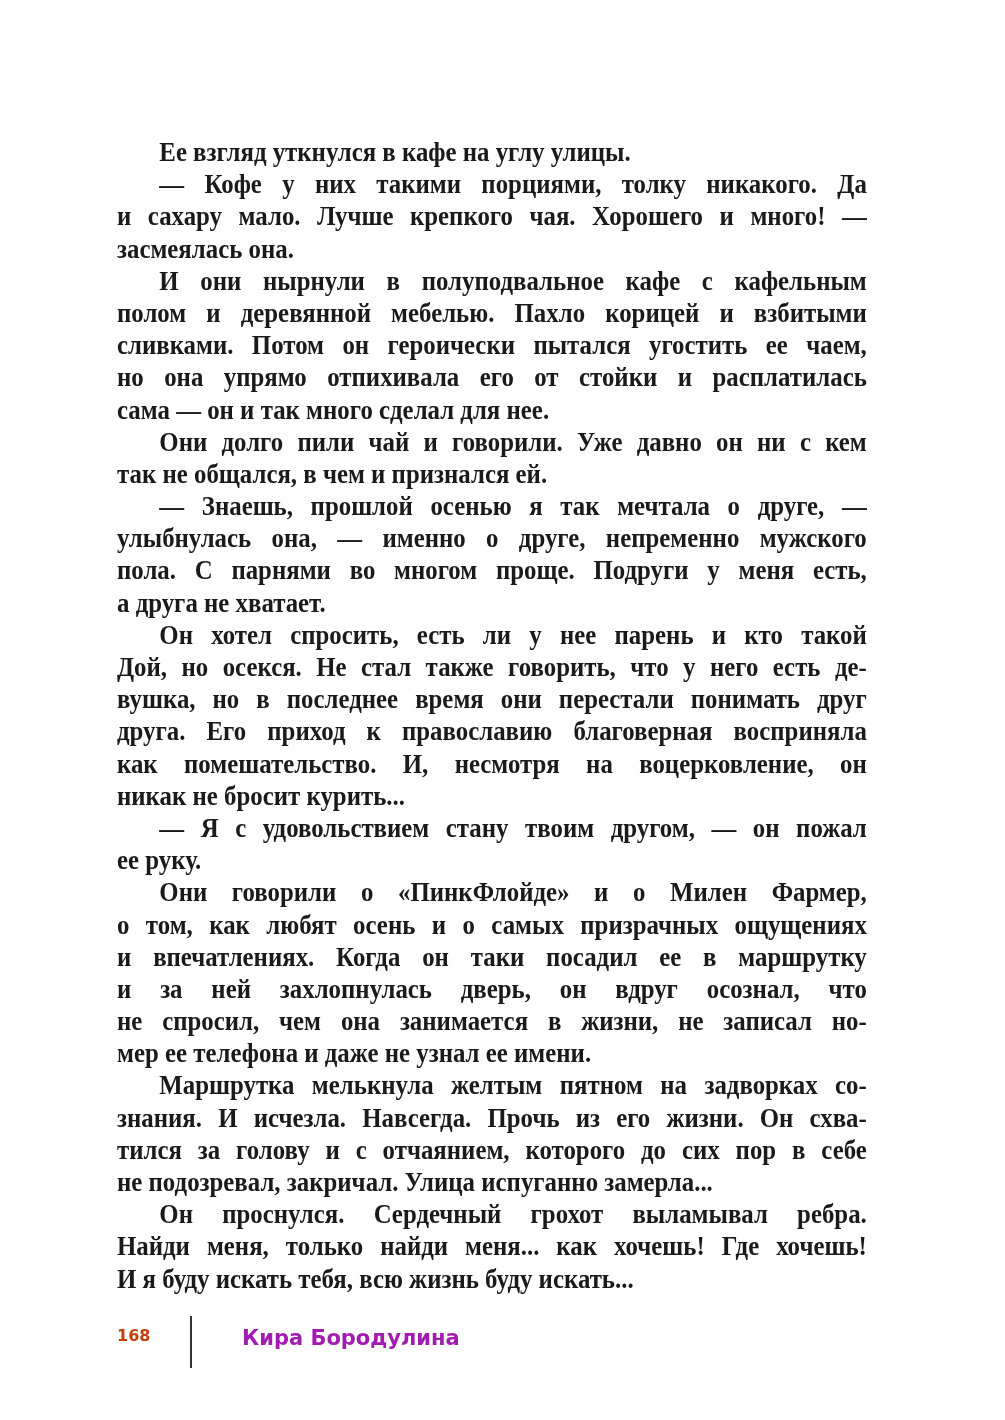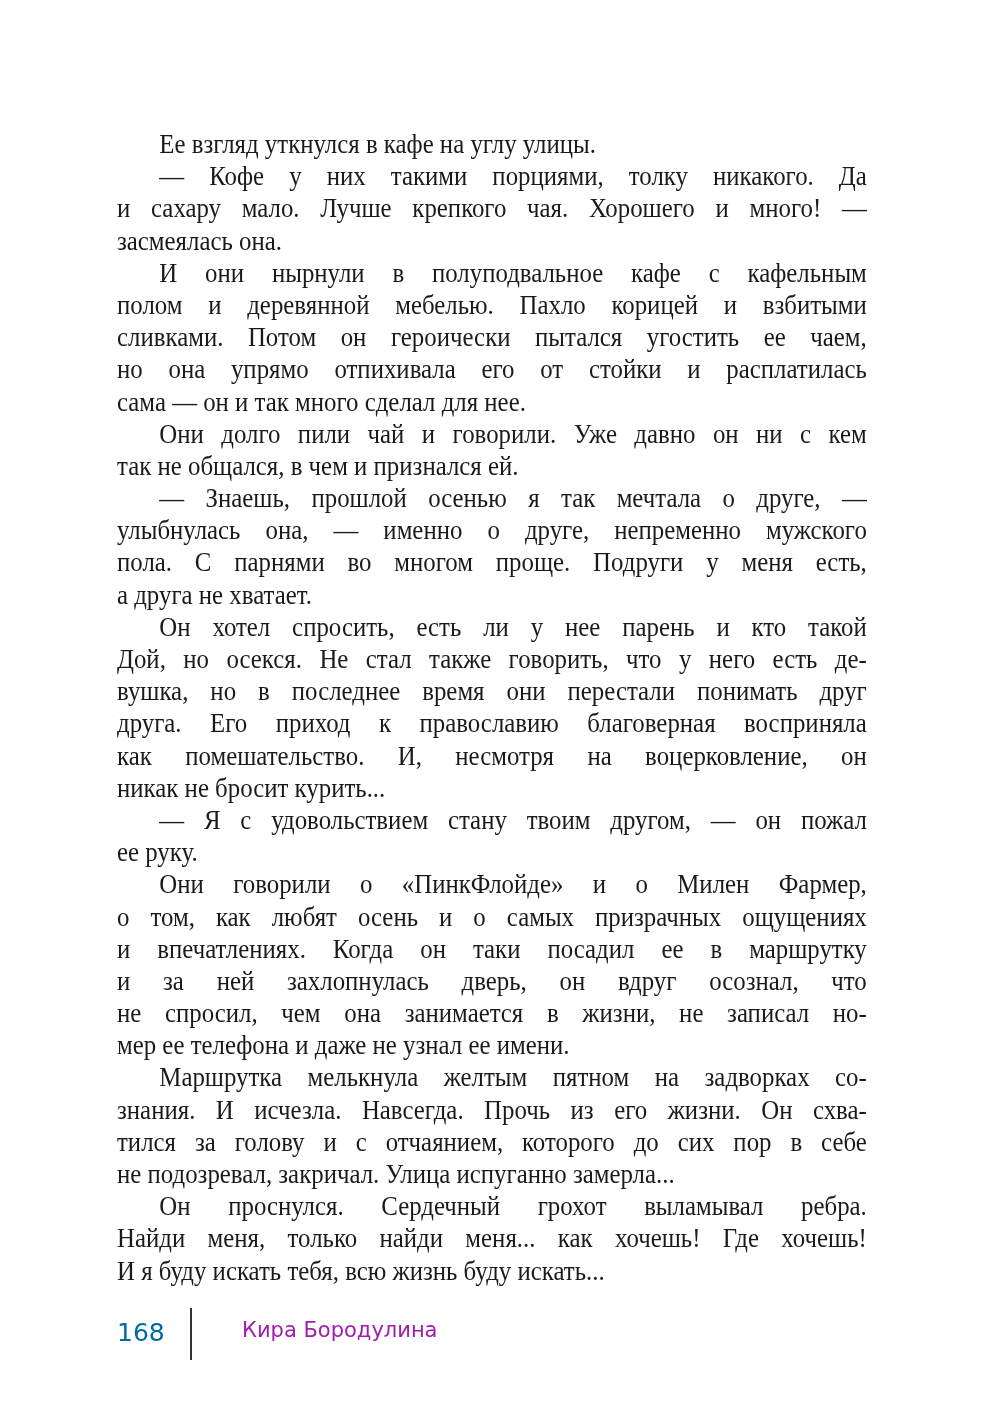--- a/index.html
+++ b/index.html
@@ -1,30 +1,30 @@
 <!DOCTYPE html>
 <html><head>
 <meta charset="utf-8">
 <style>
   html, body { margin: 0; padding: 0; background: #ffffff; }
   body { width: 1005px; height: 1420px; position: relative; overflow: hidden; }
-  .page { position: absolute; left: 0; top: 0; width: 1005px; height: 1192px; background: #fff; }
+  .page { position: absolute; left: 0; top: 8px; width: 1005px; height: 1192px; background: #fff; font-weight: bold; }
   .text-block {
     position: absolute; left: 117px; top: 128px; width: 750px;
     font-family: "Liberation Serif", "DejaVu Serif", serif;
     font-size: 27px; line-height: 32.2px; color: #1a1a1a;
     transform: scaleX(0.92); transform-origin: left top;
   }
   .line { display: block; height: 32.2px; white-space: nowrap; }
   .line.justify { text-align: justify; text-align-last: justify; width: 815px; }
   .line.last { text-align: left; }
   .indent { padding-left: 46px; }
   .footer-num {
     position: absolute; left: 117px; top: 1318px;
-    font-family: "DejaVu Sans", sans-serif; font-size: 25px; color: #0369a1;
+    font-family: "DejaVu Sans", sans-serif; font-size: 16px; color: #c2410c;
   }
   .footer-divider {
     position: absolute; left: 190px; top: 1308px; width: 2px; height: 52px; background: #333;
   }
   .footer-author {
     position: absolute; left: 242px; top: 1318px;
     font-family: "DejaVu Sans", sans-serif; font-size: 21px; color: #a21caf;
   }
 </style>
 </head>

